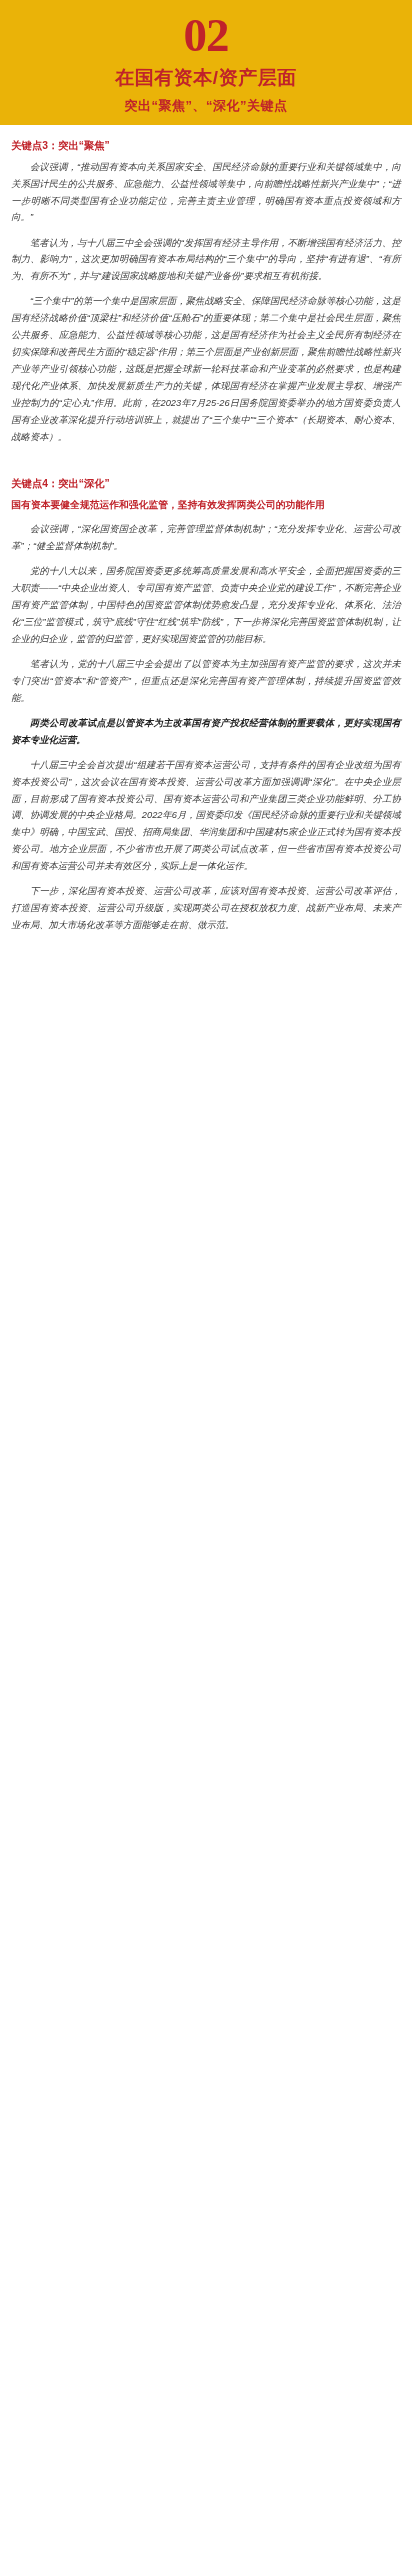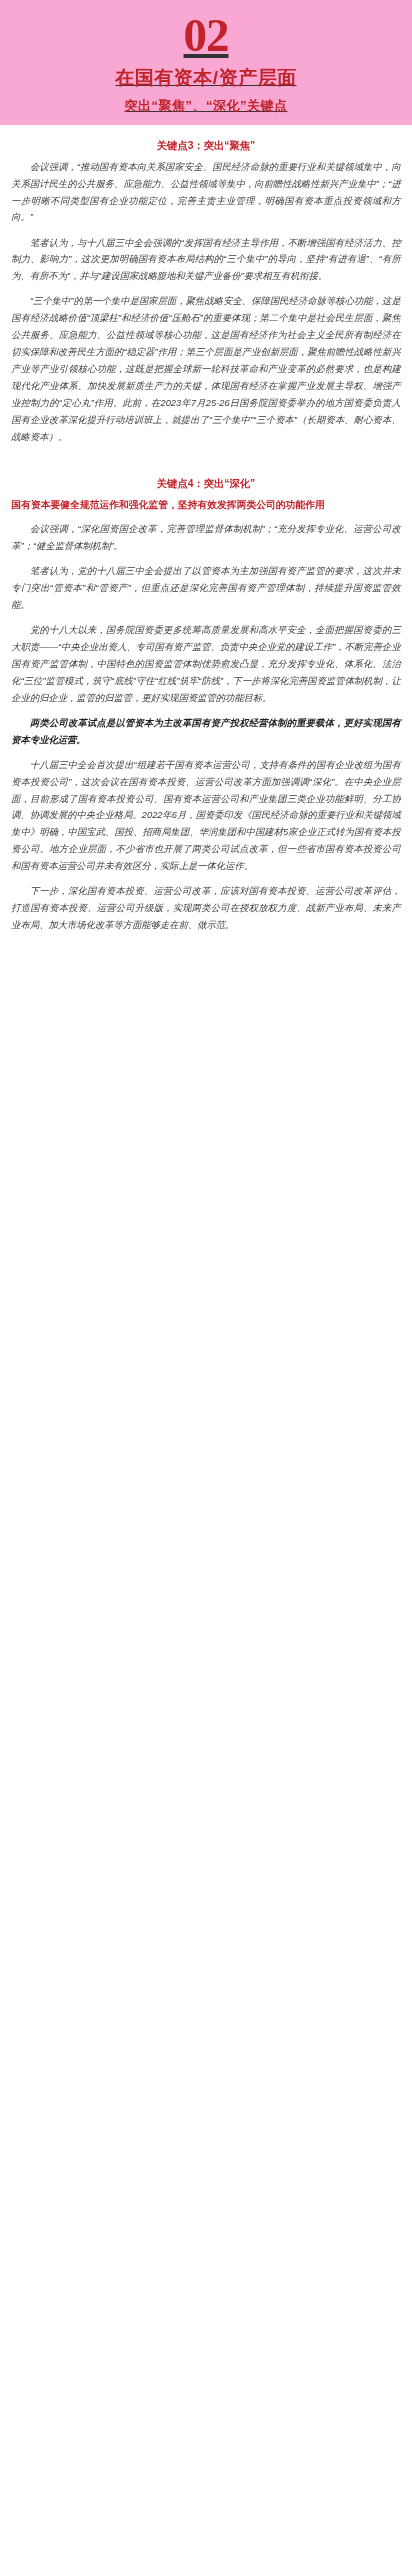--- a/index.html
+++ b/index.html
@@ -17,22 +17,21 @@
     width: 412px;
     position: relative;
     padding-bottom: 20.6px;
   }
 
   
   .header {
     width: 100%;
     padding: 13.4px 0 9.3px 0;
     text-align: center;
-    background: #f9a8d4;
-    text-decoration: underline;
+    background: #eab308;
   }
   .big-number {
     font-family: "Liberation Serif", serif;
     font-size: 47px;
     line-height: 0.95;
     font-weight: 700;
     color: #c0232a;
     letter-spacing: -1px;
     margin: 0 0 7.2px 0;
   }
@@ -54,21 +53,20 @@
   
   .content {
     padding: 0 11.3px;
   }
   .kp-label {
     color: #c0232a;
     font-size: 10.3px;
     font-weight: 700;
     margin: 13.4px 0 5.2px 0;
     line-height: 1.5;
-    text-align: center;
   }
   .kp-lead {
     color: #c0232a;
     font-size: 9.8px;
     font-weight: 700;
     line-height: 1.62;
     margin: 0 0 8.2px 0;
     text-align: justify;
   }
 
@@ -108,22 +106,22 @@
       <p class="para">笔者认为，与十八届三中全会强调的“发挥国有经济主导作用，不断增强国有经济活力、控制力、影响力”，这次更加明确国有资本布局结构的“三个集中”的导向，坚持“有进有退”、“有所为、有所不为”，并与“建设国家战略腹地和关键产业备份”要求相互有机衔接。</p>
       <p class="para">“三个集中”的第一个集中是国家层面，聚焦战略安全、保障国民经济命脉等核心功能，这是国有经济战略价值“顶梁柱”和经济价值“压舱石”的重要体现；第二个集中是社会民生层面，聚焦公共服务、应急能力、公益性领域等核心功能，这是国有经济作为社会主义全民所有制经济在切实保障和改善民生方面的“稳定器”作用；第三个层面是产业创新层面，聚焦前瞻性战略性新兴产业等产业引领核心功能，这既是把握全球新一轮科技革命和产业变革的必然要求，也是构建现代化产业体系、加快发展新质生产力的关键，体现国有经济在掌握产业发展主导权、增强产业控制力的“定心丸”作用。此前，在2023年7月25-26日国务院国资委举办的地方国资委负责人国有企业改革深化提升行动培训班上，就提出了“三个集中”“三个资本”（长期资本、耐心资本、战略资本）。</p>
     </div>
 
     <div class="spacer-md"></div>
 
     <div>
       <div class="kp-label">关键点4：突出“深化”</div>
       <div class="kp-lead">国有资本要健全规范运作和强化监管，坚持有效发挥两类公司的功能作用</div>
       <p class="para">会议强调，“深化国资国企改革，完善管理监督体制机制”；“充分发挥专业化、运营公司改革”；“健全监督体制机制”。</p>
+      <p class="para">党的十八大以来，国务院国资委更多统筹高质量发展和高水平安全，全面把握国资委的三大职责——“中央企业出资人、专司国有资产监管、负责中央企业党的建设工作”，不断完善企业国有资产监管体制，中国特色的国资监管体制优势愈发凸显，充分发挥专业化、体系化、法治化“三位”监管模式，筑守“底线”守住“红线”筑牢“防线”，下一步将深化完善国资监管体制机制，让企业的归企业，监管的归监管，更好实现国资监管的功能目标。</p>
       <p class="para">笔者认为，党的十八届三中全会提出了以管资本为主加强国有资产监管的要求，这次并未专门突出“管资本”和“管资产”，但重点还是深化完善国有资产管理体制，持续提升国资监管效能。</p>
-      <p class="para">党的十八大以来，国务院国资委更多统筹高质量发展和高水平安全，全面把握国资委的三大职责——“中央企业出资人、专司国有资产监管、负责中央企业党的建设工作”，不断完善企业国有资产监管体制，中国特色的国资监管体制优势愈发凸显，充分发挥专业化、体系化、法治化“三位”监管模式，筑守“底线”守住“红线”筑牢“防线”，下一步将深化完善国资监管体制机制，让企业的归企业，监管的归监管，更好实现国资监管的功能目标。</p>
       <p class="para boldall">两类公司改革试点是以管资本为主改革国有资产投权经营体制的重要载体，更好实现国有资本专业化运营。</p>
       <p class="para">十八届三中全会首次提出“组建若干国有资本运营公司，支持有条件的国有企业改组为国有资本投资公司”，这次会议在国有资本投资、运营公司改革方面加强调调“深化”。在中央企业层面，目前形成了国有资本投资公司、国有资本运营公司和产业集团三类企业功能鲜明、分工协调、协调发展的中央企业格局。2022年6月，国资委印发《国民经济命脉的重要行业和关键领域集中》明确，中国宝武、国投、招商局集团、华润集团和中国建材5家企业正式转为国有资本投资公司。地方企业层面，不少省市也开展了两类公司试点改革，但一些省市国有资本投资公司和国有资本运营公司并未有效区分，实际上是一体化运作。</p>
       <p class="para">下一步，深化国有资本投资、运营公司改革，应该对国有资本投资、运营公司改革评估，打造国有资本投资、运营公司升级版，实现两类公司在授权放权力度、战新产业布局、未来产业布局、加大市场化改革等方面能够走在前、做示范。</p>
     </div>
 
   </div>
 </div>
 
 
 </body></html>

